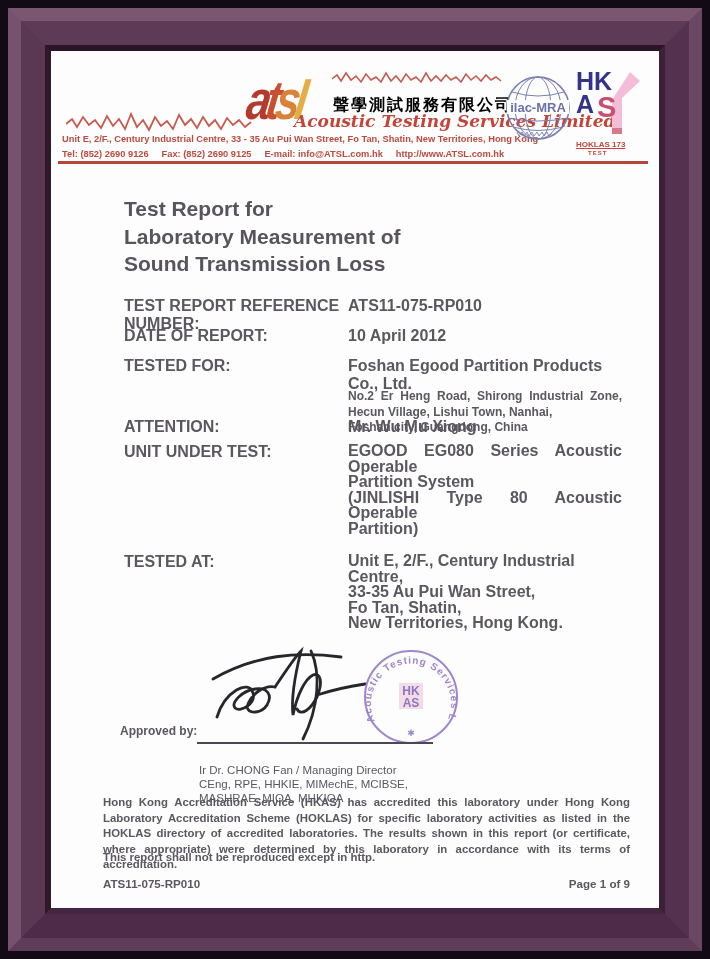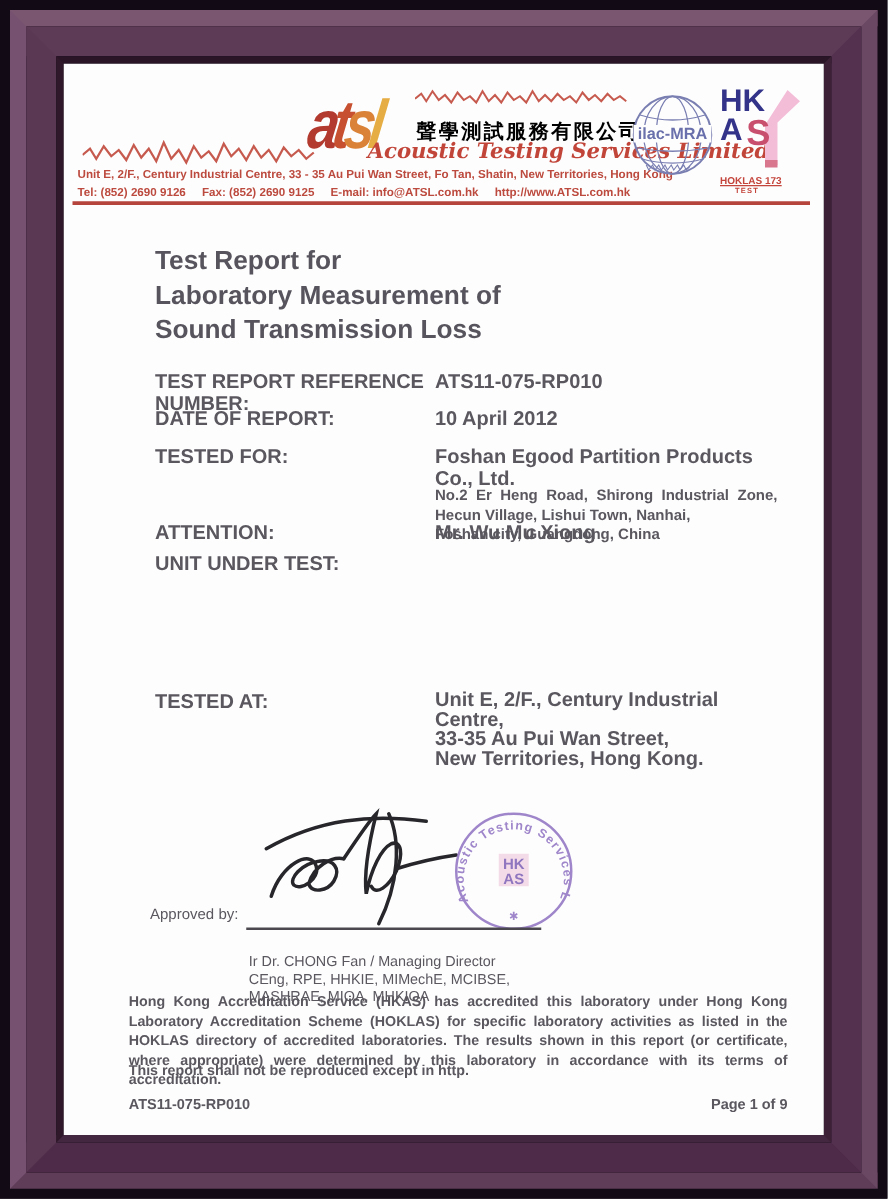--- a/index.html
+++ b/index.html
@@ -51,21 +51,21 @@
   .row .lbl{width:224px;flex:none;}
   .row .val{width:274px;}
   .lines div{line-height:15.5px;}
   .just{text-align:justify;text-align-last:justify;}
   .top-ref{top:246px;} .top-date{top:276px;} .top-tfor{top:306px;}
   .top-addr{top:338px;left:297px;} .top-attn{top:367px;} .top-unit{top:392px;}
   .top-std{top:477px;} .top-tat{top:502px;}
   .freefloat{position:absolute;font-size:12px;font-weight:bold;color:#5a575f;}
 
   
-  .approved{position:absolute;left:69px;top:673px;font-size:12px;font-weight:normal;color:#5a575f;}
+  .approved{position:absolute;left:69px;top:673px;font-size:12px;font-weight:bold;color:#5a575f;}
   .sig-svg{position:absolute;left:138px;top:592px;}
   .stamp{position:absolute;left:310px;top:596px;opacity:.85;}
   .sig-line{position:absolute;left:146px;top:691px;width:236px;height:2px;background:#4b484f;}
   .sig-names{position:absolute;left:148px;top:712px;font-size:11.5px;font-weight:normal;
         color:#5a575f;line-height:14px;}
 
   
   .accred{position:absolute;left:52px;top:744px;width:527px;font-size:11.4px;font-weight:bold;
         color:#5a575f;line-height:15.5px;text-align:justify;}
   .noterepro{position:absolute;left:52px;top:800px;font-size:11.4px;font-weight:bold;color:#5a575f;}
@@ -151,28 +151,35 @@
     <div>Foshan city, Guangdong, China</div>
   </div>
 
   <div class="row top-attn">
     <div class="lbl">ATTENTION:</div>
     <div class="val">Mr. Wu Mu Xiong</div>
   </div>
 
   <div class="row top-unit">
     <div class="lbl">UNIT UNDER TEST:</div>
+    <div class="val lines">
+      <div class="just">EGOOD EG080 Series Acoustic Operable</div>
+      <div>Partition System</div>
+      <div class="just">(JINLISHI Type 80 Acoustic Operable</div>
+      <div>Partition)</div>
+    </div>
   </div>
 
 
   <div class="row top-tat">
     <div class="lbl">TESTED AT:</div>
     <div class="val lines">
       <div>Unit E, 2/F., Century Industrial Centre,</div>
       <div>33-35 Au Pui Wan Street,</div>
+      <div>Fo Tan, Shatin,</div>
       <div>New Territories, Hong Kong.</div>
     </div>
   </div>
 
   <svg class="sig-svg" width="210" height="104" viewBox="0 0 210 104">
     <g fill="none" stroke="#26262b" stroke-width="2.8" stroke-linecap="round">
       <path d="M24,36 C66,12 108,8 152,14"></path>
       <path d="M28,74 C36,48 60,36 64,50 C67,60 52,70 46,65 C42,60 52,48 66,46 C78,44 84,52 78,62 C73,70 60,72 58,64 C62,50 76,42 86,44"></path>
       <path d="M86,44 C98,26 106,14 112,8 C106,32 102,56 104,72 C108,52 116,36 124,32 C132,29 134,40 128,54 C122,66 112,74 108,66"></path>
       <path d="M122,8 C132,30 130,64 114,96"></path>

